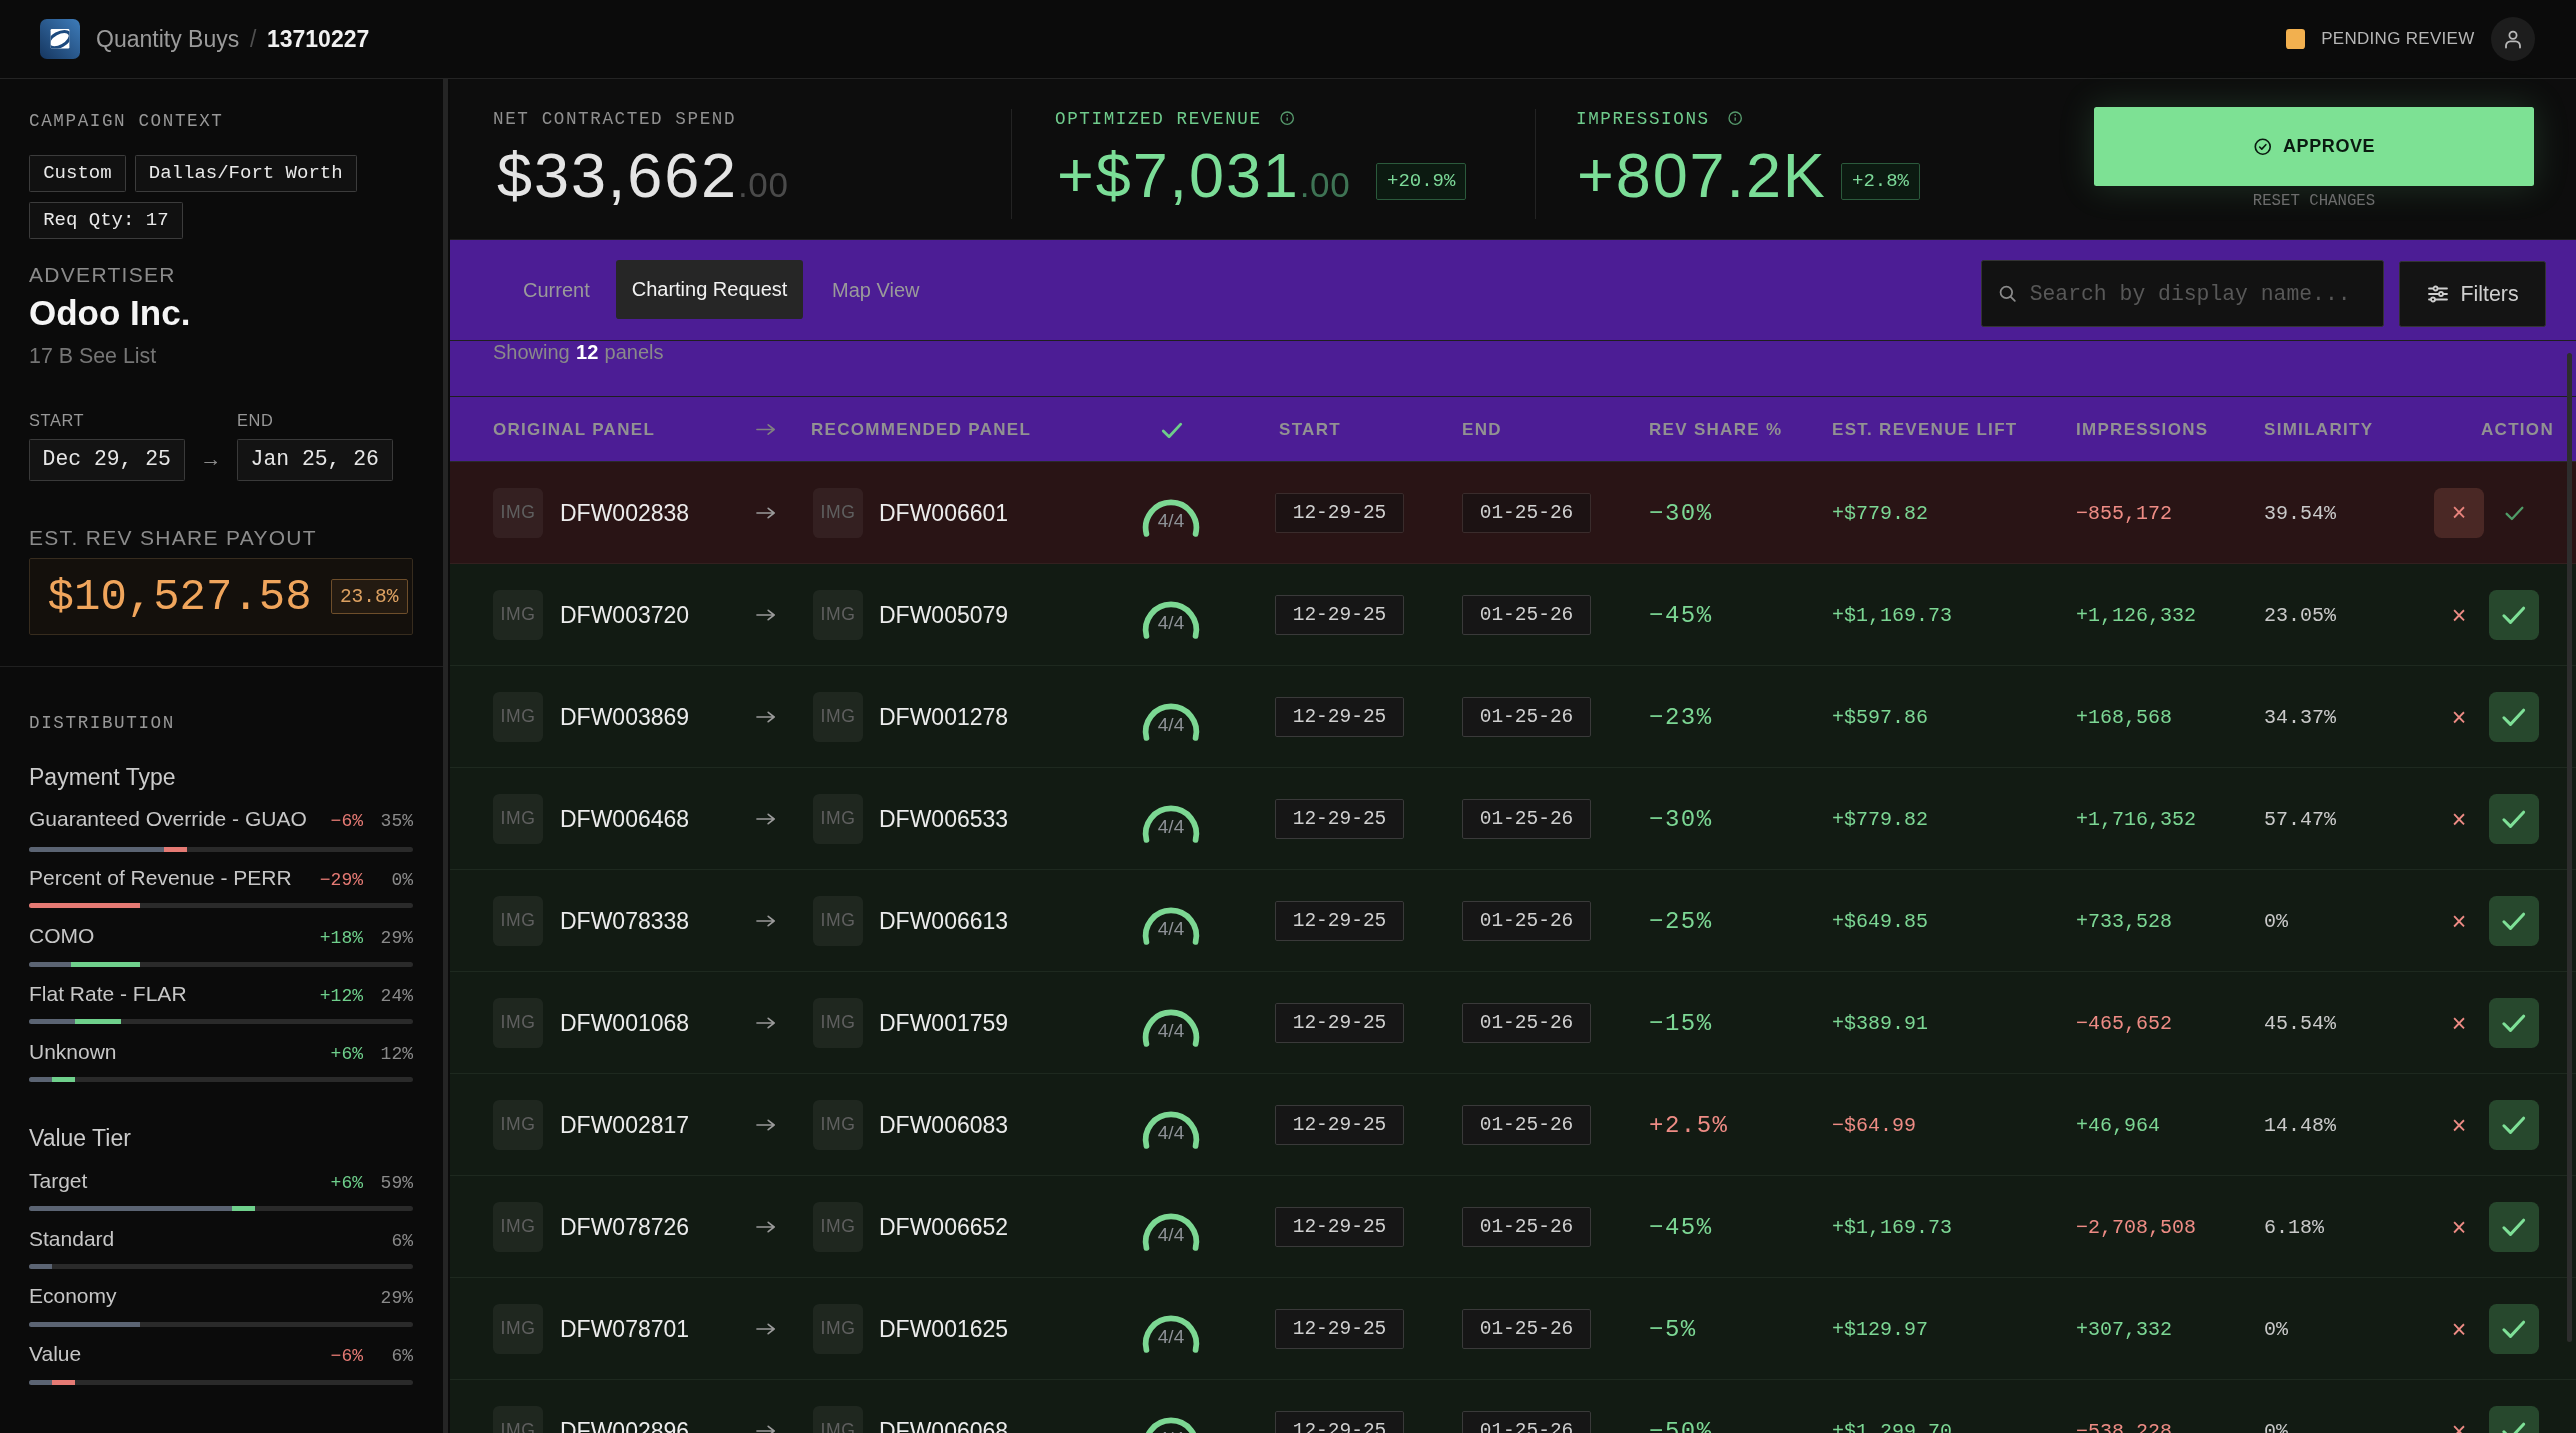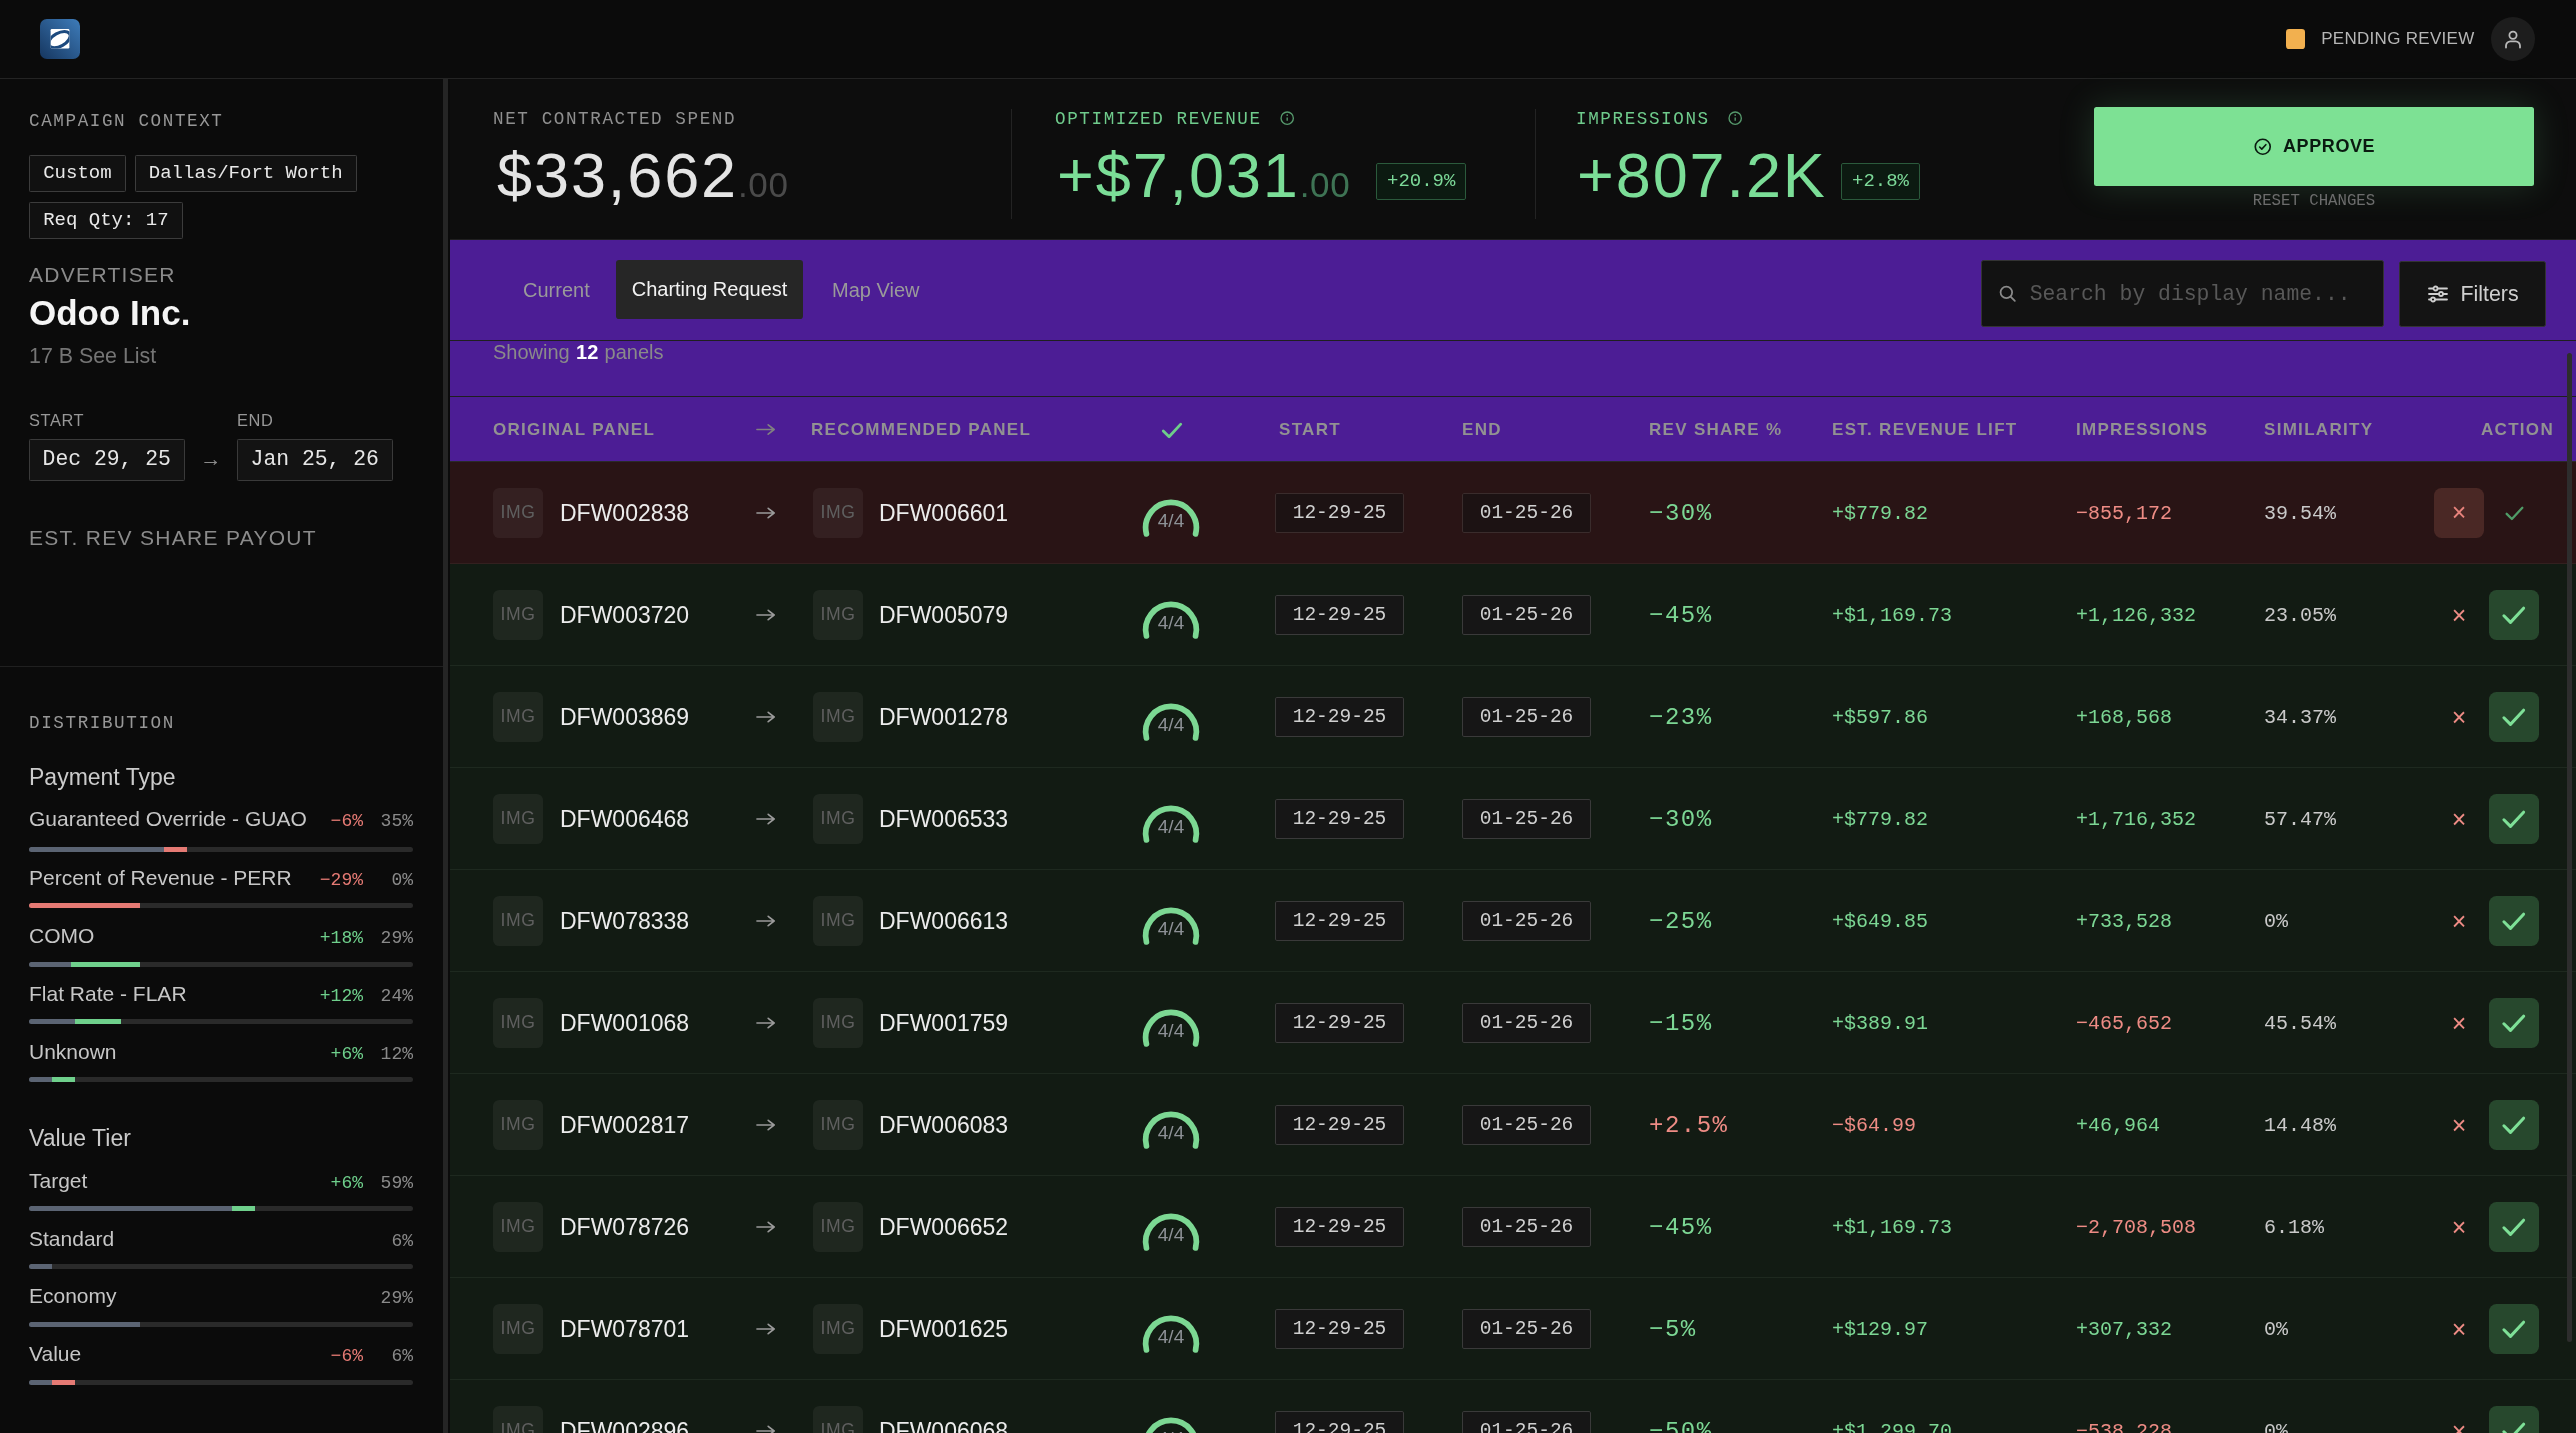--- a/index.html
+++ b/index.html
@@ -117,20 +117,21 @@
       </defs>
     <clipPath id="sq">
         <rect x="17" y="16" width="30" height="31" rx="2"></rect>
       </clipPath>
     <rect x="0" y="0" width="64" height="64" rx="11" fill="url(#lg)"></rect>
     <rect x="17" y="16" width="30" height="31" rx="2" fill="#fff"></rect>
     <g clip-path="url(#sq)">
         <ellipse cx="31" cy="33" rx="19" ry="10.5" fill="none" stroke="#1d4a7e" stroke-width="5" transform="rotate(-29 31 33)"></ellipse>
       </g>
   </svg>
+  <div class="crumb">Quantity Buys<span class="slash">/</span><b>13710227</b></div>
   <div class="tr-wrap">
     <span class="osq"></span>
       <span class="pend">PENDING REVIEW</span>
     <div class="avatar">
         <svg width="24" height="24" viewBox="0 0 24 24" fill="none" stroke="#b9b9b9" stroke-width="1.8" stroke-linecap="round">
           <circle cx="12" cy="8.2" r="3.6"></circle>
           <path d="M5 20.5 v-1.8 a4.4 4.4 0 0 1 4.4-4.4 h5.2 a4.4 4.4 0 0 1 4.4 4.4 v1.8"></path>
         </svg>
       </div>
   </div>
@@ -142,20 +143,24 @@
   <div class="abs" style="left:29px;top:123px"><span class="chip">Req Qty: 17</span></div>
   <div class="abs sb-label-s" style="left:29px;top:184px">ADVERTISER</div>
   <div class="abs" style="left:29px;top:214px;font-size:35px;font-weight:700;color:#f5f5f5">Odoo Inc.</div>
   <div class="abs" style="left:29px;top:265px;font-size:21.4px;color:#757575">17 B See List</div>
   <div class="abs" style="left:29px;top:332px;font-size:16.4px;letter-spacing:0.6px;color:#979797">START</div>
   <div class="abs" style="left:237px;top:332px;font-size:16.4px;letter-spacing:0.6px;color:#979797">END</div>
   <div class="abs" style="left:29px;top:360px"><span class="datebox">Dec 29, 25</span></div>
   <div class="abs" style="left:200px;top:368px;font-size:21.4px;color:#8a8a8a">→</div>
   <div class="abs" style="left:237px;top:360px"><span class="datebox">Jan 25, 26</span></div>
   <div class="abs sb-label-s" style="left:29px;top:447px">EST. REV SHARE PAYOUT</div>
+  <div class="payout">
+      <span class="amt">$10,527.58</span>
+      <span class="paybadge">23.8%</span>
+    </div>
   <div class="sb-div"></div>
   <div class="abs sb-label-m" style="left:29px;top:634px">DISTRIBUTION</div>
   <div class="abs dist-h" style="left:29px;top:685px">Payment Type</div>
 
   <div class="dgroup" style="top:728px">
       <div class="dlabelrow">
         <i class="dl">Guaranteed Override - GUAO</i>
         <span class="dd neg">−6%</span>
         <span class="dp">35%</span>
       </div>

